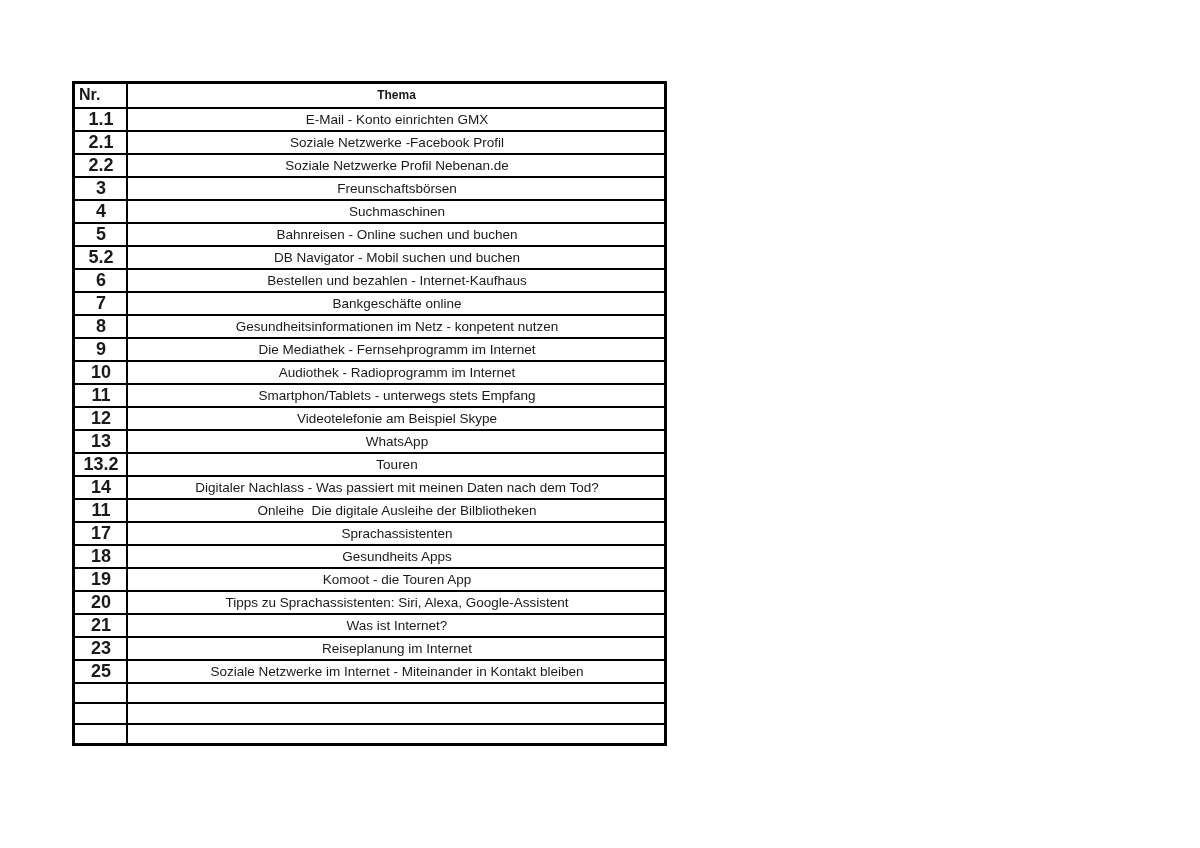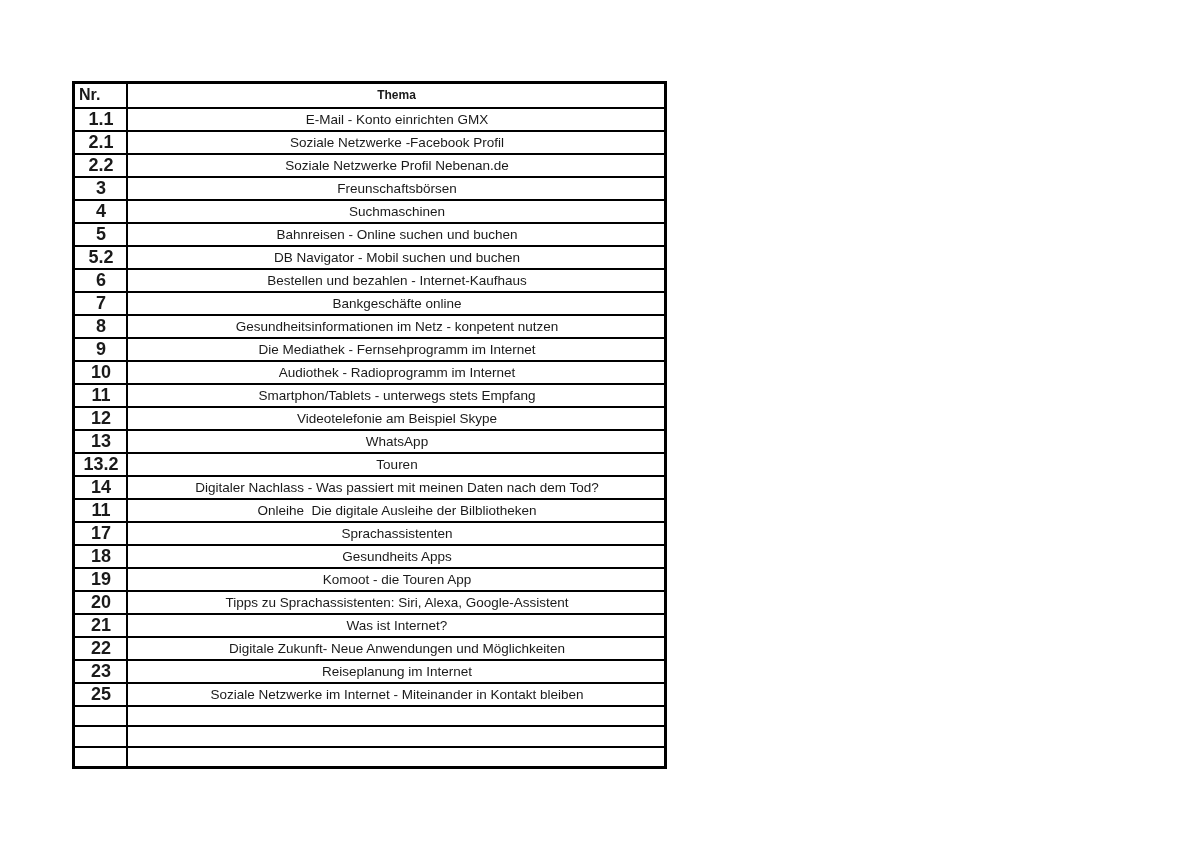--- a/index.html
+++ b/index.html
@@ -162,24 +162,20 @@
         </tr>
         <tr>
           <td class="col-nr">20</td>
           <td class="col-thema">Tipps zu Sprachassistenten: Siri, Alexa, Google-Assistent</td>
         </tr>
         <tr>
           <td class="col-nr">21</td>
           <td class="col-thema">Was ist Internet?</td>
         </tr>
         <tr>
-          <td class="col-nr">22</td>
-          <td class="col-thema">Digitale Zukunft- Neue Anwendungen und Möglichkeiten</td>
-        </tr>
-        <tr>
           <td class="col-nr">23</td>
           <td class="col-thema">Reiseplanung im Internet</td>
         </tr>
         <tr>
           <td class="col-nr">25</td>
           <td class="col-thema">Soziale Netzwerke im Internet - Miteinander in Kontakt bleiben</td>
         </tr>
         <tr>
           <td class="col-nr"></td>
           <td class="col-thema"></td>

